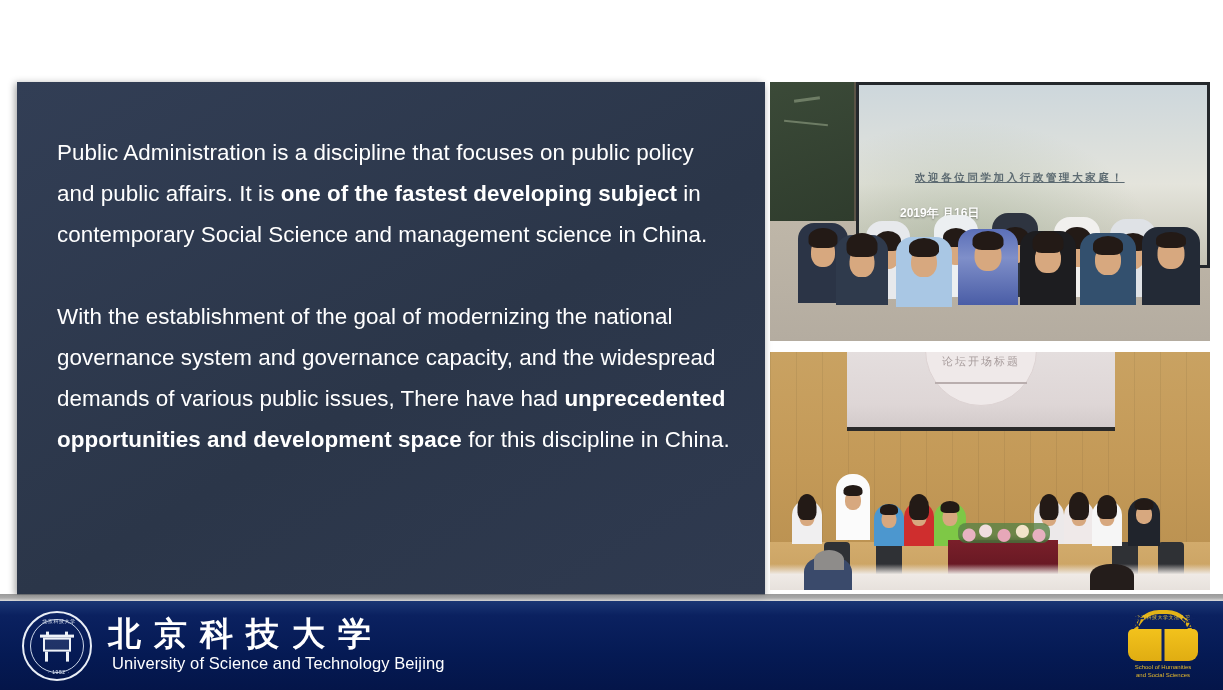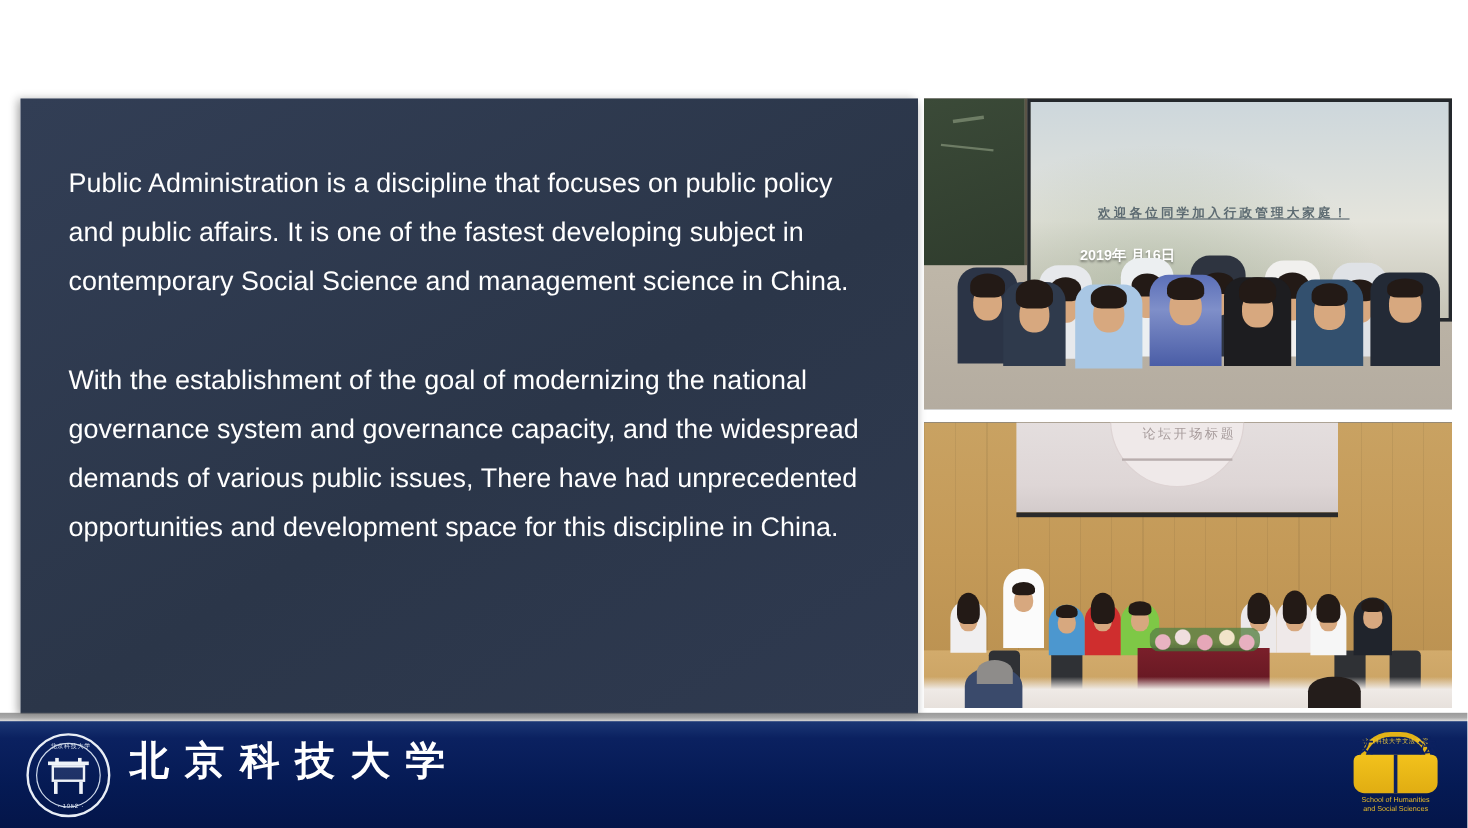--- a/index.html
+++ b/index.html
@@ -46,21 +46,21 @@
   }
 
   .para {
     color: #ffffff;
     font-size: 22.4px;
     line-height: 41px;
     letter-spacing: 0.05px;
     text-align: left;
   }
   .para.second { margin-top: 41px; }
-  .para b { font-weight: normal; }
+  .para b { font-weight: bold; }
 
   
   .photo {
     position: absolute;
     overflow: hidden;
     background: #2b2b2b;
   }
   .photo-top {
     left: 770px; top: 82px;
     width: 440px; height: 259px;
@@ -156,21 +156,21 @@
     position: absolute; left: 50%; top: -58px; transform: translateX(-50%);
     width: 112px; height: 112px; border-radius: 50%;
     background: #efe9e9; border: 1px solid #ddd3d3;
   }
   .bp-screen .line {
     position: absolute; left: 50%; top: 30px; transform: translateX(-50%);
     width: 92px; height: 2px; background: #b9aeae;
   }
   .bp-screen .cn {
     position: absolute; left: 50%; top: 2px; transform: translateX(-50%);
-    font-size: 11px; color: #a79c9c; letter-spacing: 2px; white-space: nowrap; margin-left: 10px;
+    font-size: 11px; color: #a79c9c; letter-spacing: 2px; white-space: nowrap;
   }
   .bp-floor {
     position: absolute; left: 0; bottom: 0; width: 440px; height: 48px;
     background: linear-gradient(180deg,#d2ab6c 0%, #c79f5f 100%);
   }
   .bp-table {
     position: absolute; left: 178px; bottom: 8px; width: 110px; height: 42px;
     background: linear-gradient(180deg,#7a1f2a 0%, #5d151f 100%);
   }
   .bp-flowers {
@@ -471,20 +471,21 @@
           <div class="ear-r"></div>
         <div class="top-bar"></div>
         <div class="basin"></div>
         <div class="leg-l"></div>
           <div class="leg-r"></div>
       </div>
       <div class="arc-bottom">· 1952 ·</div>
     </div>
 
     <div class="cn-name">北京科技大学</div>
+    <div class="en-name">University of Science and Technology Beijing</div>
 
   </div>
 
   <div class="emblem">
     <div class="arc"></div>
     <div class="arc-text">北京科技大学文法学院</div>
     <div class="book">
       <div class="spine"></div>
     </div>
     <div class="ch ch-l">文</div>

